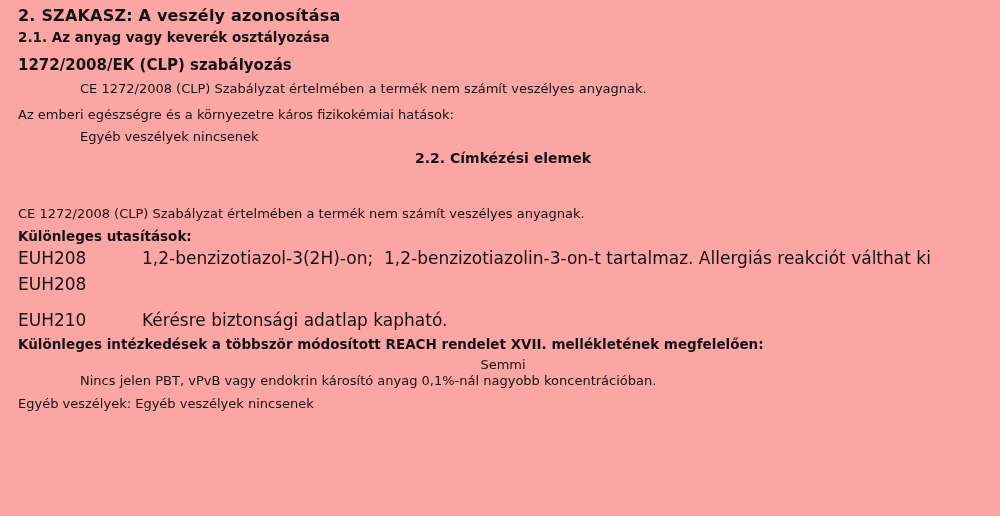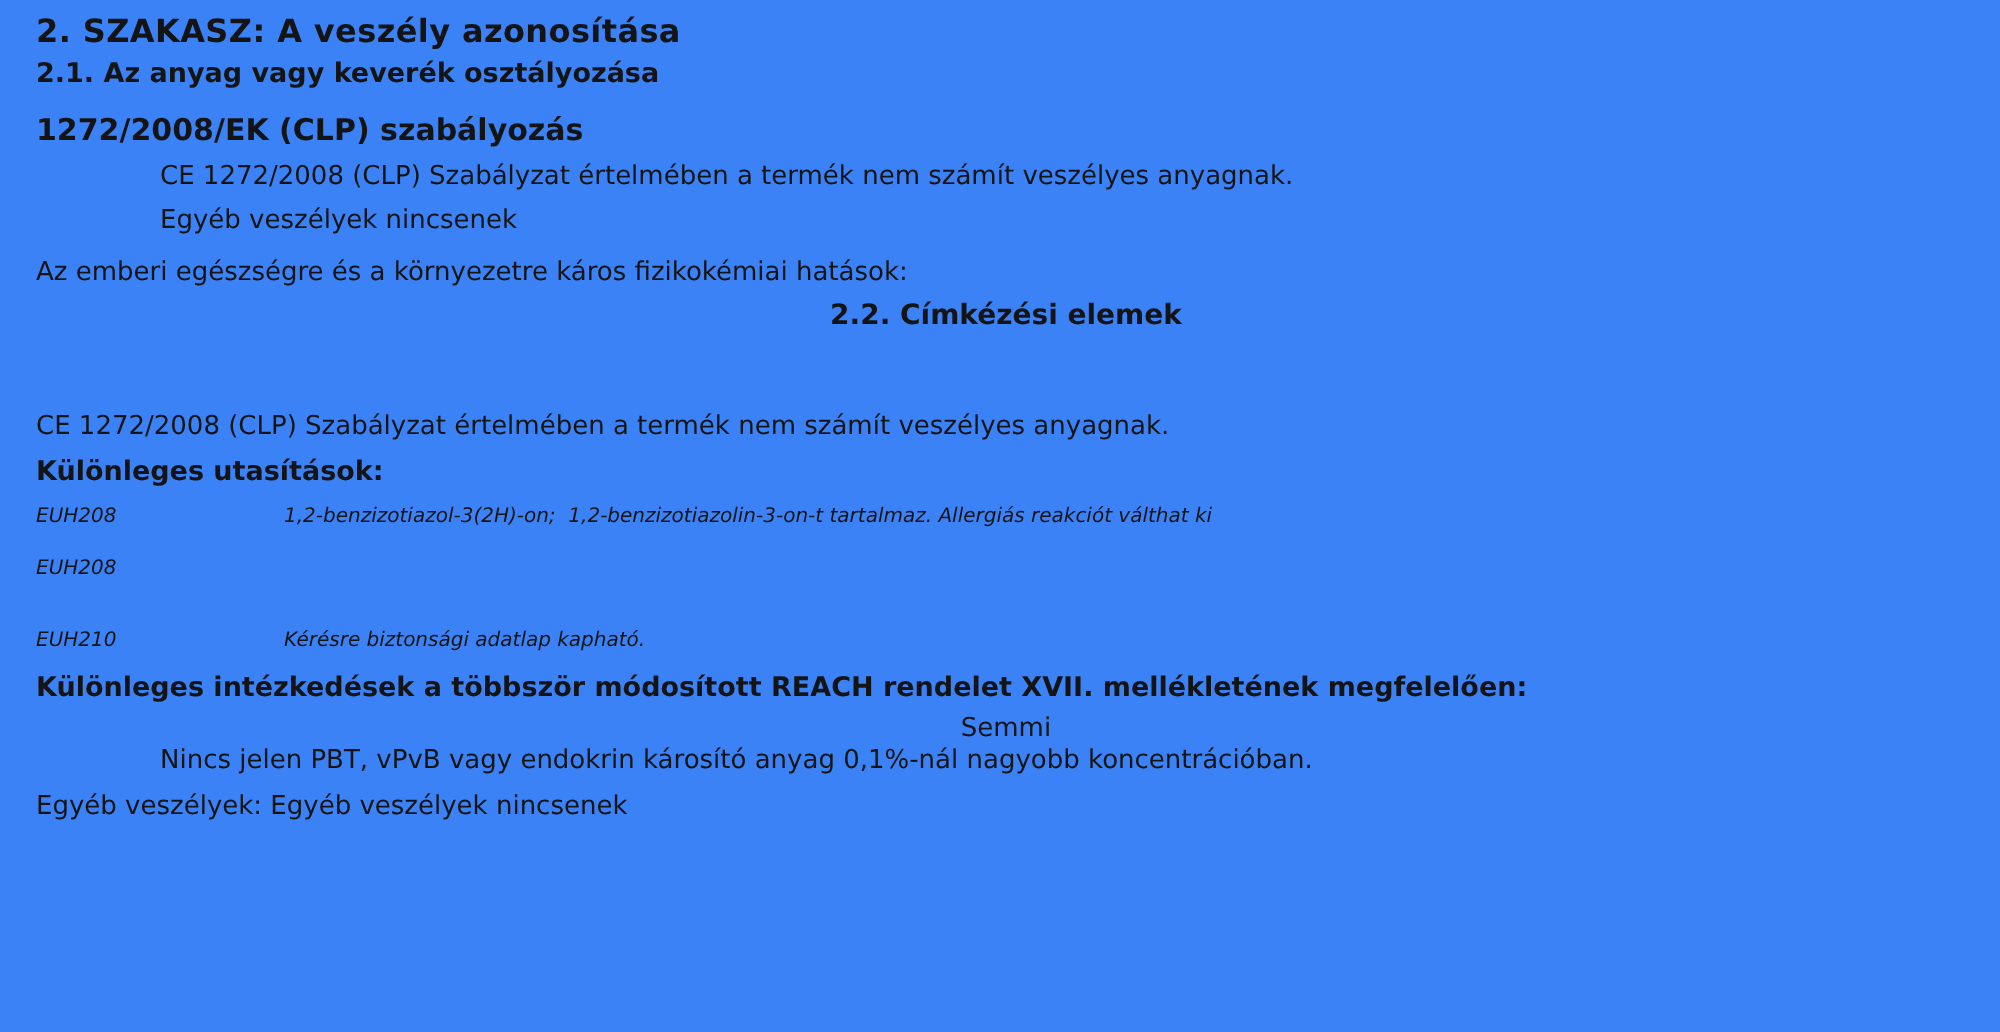--- a/index.html
+++ b/index.html
@@ -8,21 +8,21 @@
     width: 1000px;
     height: 516px;
     overflow: hidden;
     font-family: "DejaVu Sans", "Liberation Sans", sans-serif;
     color: #141414;
   }
   .doc {
     width: 1000px;
     height: 516px;
     padding: 6px 12px 0 18px;
-    background: #3b82f6;
+    background: #fca5a5;
   }
   
   .sec-title {
     font-size: 16px;
     line-height: 19px;
     font-weight: bold;
     letter-spacing: 0.2px;
   }
   .sub-heading {
     font-size: 13.5px;
@@ -58,23 +58,22 @@
   .mt-10 { margin-top: 10px; }
   .mt-11 { margin-top: 11px; }
   .mt-19 { margin-top: 19px; }
   .mt-21 { }
   .mt-22 { margin-top: 6px; }
   .mt-39 { margin-top: 39px; }
   
   .euh-row {
     display: flex;
     align-items: flex-end;
-    font-size: 10px;
+    font-size: 17px;
     line-height: 17px;
-    font-style: italic;
   }
   .euh-code {
     flex: 0 0 124px;
     width: 124px;
   }
   .euh-text {
     flex: 1 1 auto;
     max-width: 800px;
     white-space: pre-wrap;
   }
@@ -85,23 +84,23 @@
 <div class="doc">
 
   <div class="sec-title">2. SZAKASZ: A veszély azonosítása</div>
 
   <div class="sub-heading mt-4">2.1. Az anyag vagy keverék osztályozása</div>
 
   <div class="reg-heading mt-11">1272/2008/EK (CLP) szabályozás</div>
 
   <div class="body-line indent-1 mt-7">CE 1272/2008 (CLP) Szabályzat értelmében a termék nem számít veszélyes anyagnak.</div>
 
+  <div class="body-line mt-10">Az emberi egészségre és a környezetre káros fizikokémiai hatások:</div>
+
   <div class="body-line indent-1 mt-6">Egyéb veszélyek nincsenek</div>
-
-  <div class="body-line mt-10">Az emberi egészségre és a környezetre káros fizikokémiai hatások:</div>
 
   <div class="sub2-heading mt-5">2.2. Címkézési elemek</div>
 
   <div class="body-line mt-39">CE 1272/2008 (CLP) Szabályzat értelmében a termék nem számít veszélyes anyagnak.</div>
 
   <div class="bold-line mt-22">Különleges utasítások:</div>
 
   <div class="euh-row mt-6">
     <div class="euh-code">EUH208</div>
     <div class="euh-text">1,2-benzizotiazol-3(2H)-on;  1,2-benzizotiazolin-3-on-t tartalmaz. Allergiás reakciót válthat ki</div>

